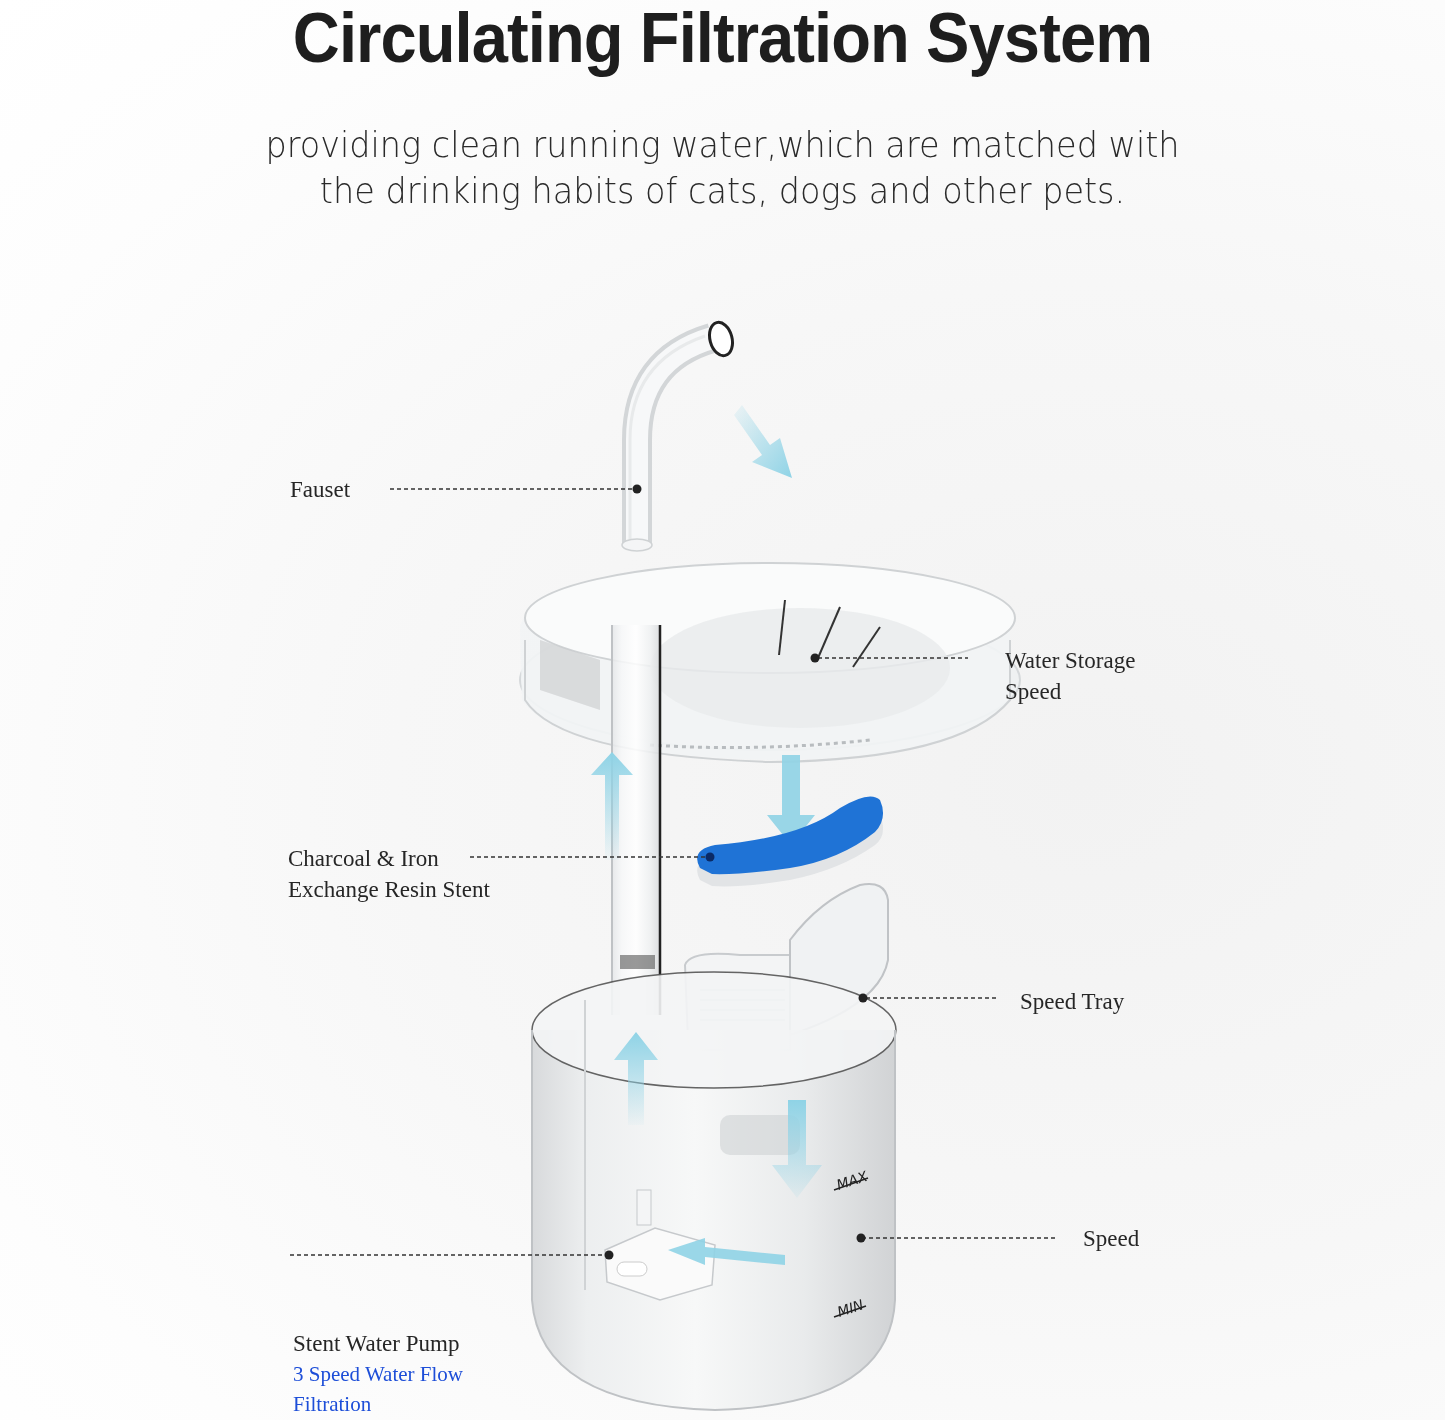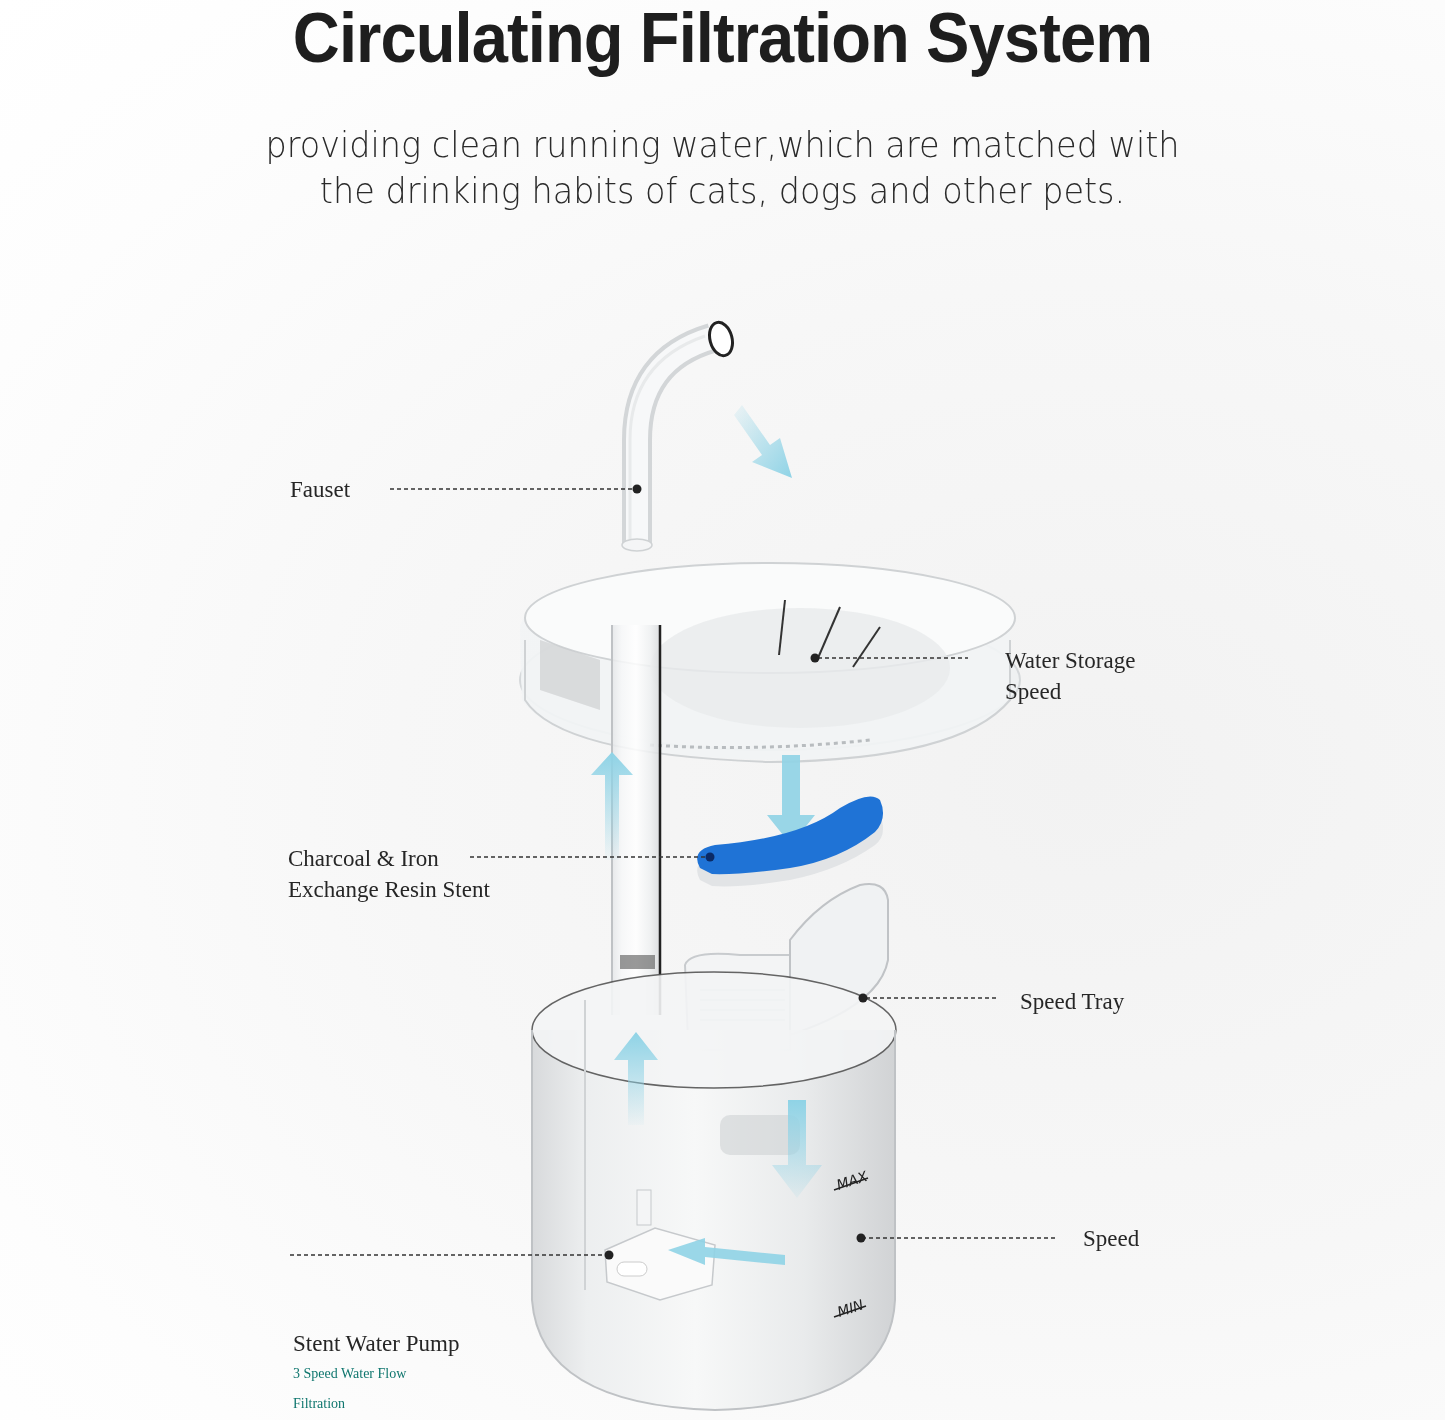--- a/index.html
+++ b/index.html
@@ -19,21 +19,21 @@
     position: absolute; left: 0; top: 122px; width: 1445px; text-align: center;
     font-family: "DejaVu Sans", sans-serif; font-weight: 300;
     font-size: 36px; line-height: 46px; color: #2a2a2a;
     transform: scaleX(0.93); transform-origin: center;
   }
   .subtitle span { display: block; }
   .label {
     position: absolute; font-family: Liberation Serif, serif;
     font-size: 23px; line-height: 31px; color: #262626; white-space: nowrap;
   }
-  .sublabel { color: #0f766e; font-size: 14px; line-height: 30px; }
+  .sublabel { color: #1d4ed8; font-size: 21px; line-height: 30px; }
   svg.art { position: absolute; left: 0; top: 0; }
 </style>
 </head>
 <body>
 
 <div class="title">Circulating Filtration System</div>
 <div class="subtitle">
   <span>providing clean running water,which are matched with</span>
   <span>the drinking habits of cats, dogs and other pets.</span>
 </div>

